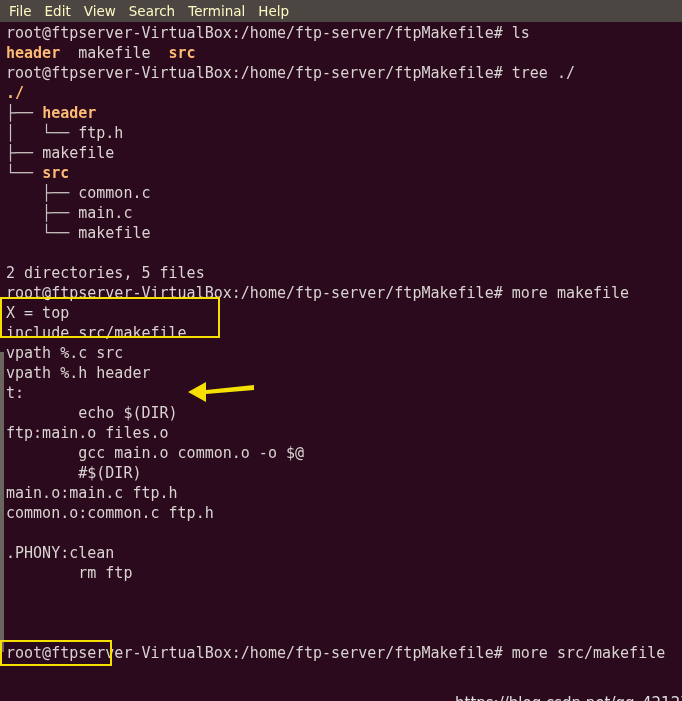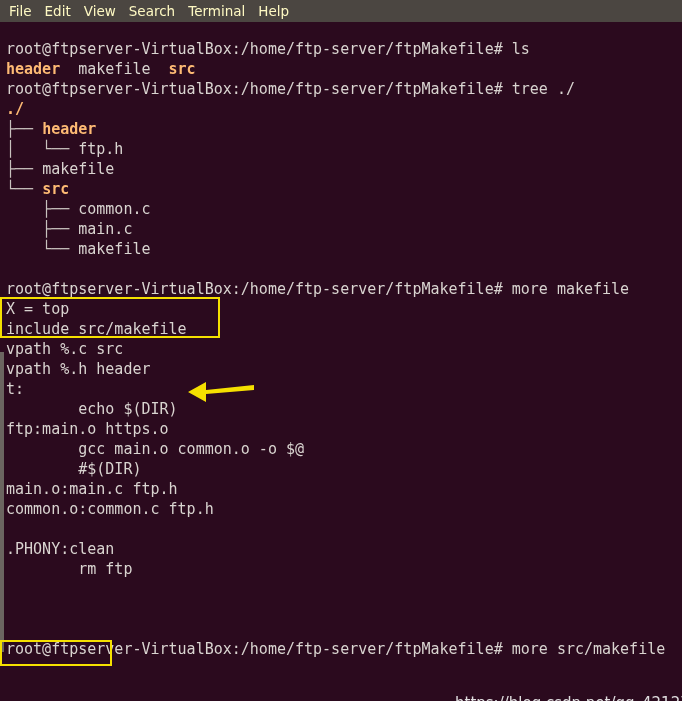--- a/index.html
+++ b/index.html
@@ -68,21 +68,21 @@
     height: 300px;
     background: #6b6560;
   }
 
   #screen {
     position: absolute;
     left: 4px;
     top: 0;
     width: 678px;
     height: 508px;
-    padding-top: 17px;
+    padding-top: 1px;
     box-sizing: border-box;
   }
 
   .line {
     height: 20px;
     line-height: 20px;
     font-size: 15px;
     font-family: "DejaVu Sans Mono", monospace;
     color: #d9d4d0;
     white-space: pre;
@@ -160,28 +160,29 @@
         <div class="line"><span class="plain">root@ftpserver-VirtualBox:/home/ftp-server/ftpMakefile# tree ./</span></div>
         <div class="line"><span class="dir">./</span></div>
         <div class="line"><span class="tree">├── </span><span class="dir">header</span></div>
         <div class="line"><span class="tree">│   └── </span><span class="plain">ftp.h</span></div>
         <div class="line"><span class="tree">├── </span><span class="plain">makefile</span></div>
         <div class="line"><span class="tree">└── </span><span class="dir">src</span></div>
         <div class="line"><span class="tree">    ├── </span><span class="plain">common.c</span></div>
         <div class="line"><span class="tree">    ├── </span><span class="plain">main.c</span></div>
         <div class="line"><span class="tree">    └── </span><span class="plain">makefile</span></div>
         <div class="line"><span class="plain"></span></div>
+        <div class="line"><span class="plain">2 directories, 5 files</span></div>
         <div class="line"><span class="plain">root@ftpserver-VirtualBox:/home/ftp-server/ftpMakefile# more makefile</span></div>
         <div class="line"><span class="plain">X = top</span></div>
         <div class="line"><span class="plain">include src/makefile</span></div>
         <div class="line"><span class="plain">vpath %.c src</span></div>
         <div class="line"><span class="plain">vpath %.h header</span></div>
         <div class="line"><span class="plain">t:</span></div>
         <div class="line"><span class="plain">        echo $(DIR)</span></div>
-        <div class="line"><span class="plain">ftp:main.o https.o</span></div>
+        <div class="line"><span class="plain">ftp:main.o files.o</span></div>
         <div class="line"><span class="plain">        gcc main.o common.o -o $@</span></div>
         <div class="line"><span class="plain">        #$(DIR)</span></div>
         <div class="line"><span class="plain">main.o:main.c ftp.h</span></div>
         <div class="line"><span class="plain">common.o:common.c ftp.h</span></div>
         <div class="line"><span class="plain"></span></div>
         <div class="line"><span class="plain">.PHONY:clean</span></div>
         <div class="line"><span class="plain">        rm ftp</span></div>
         <div class="line"><span class="plain"></span></div>
         <div class="line"><span class="plain"></span></div>
         <div class="line"><span class="plain"></span></div>

